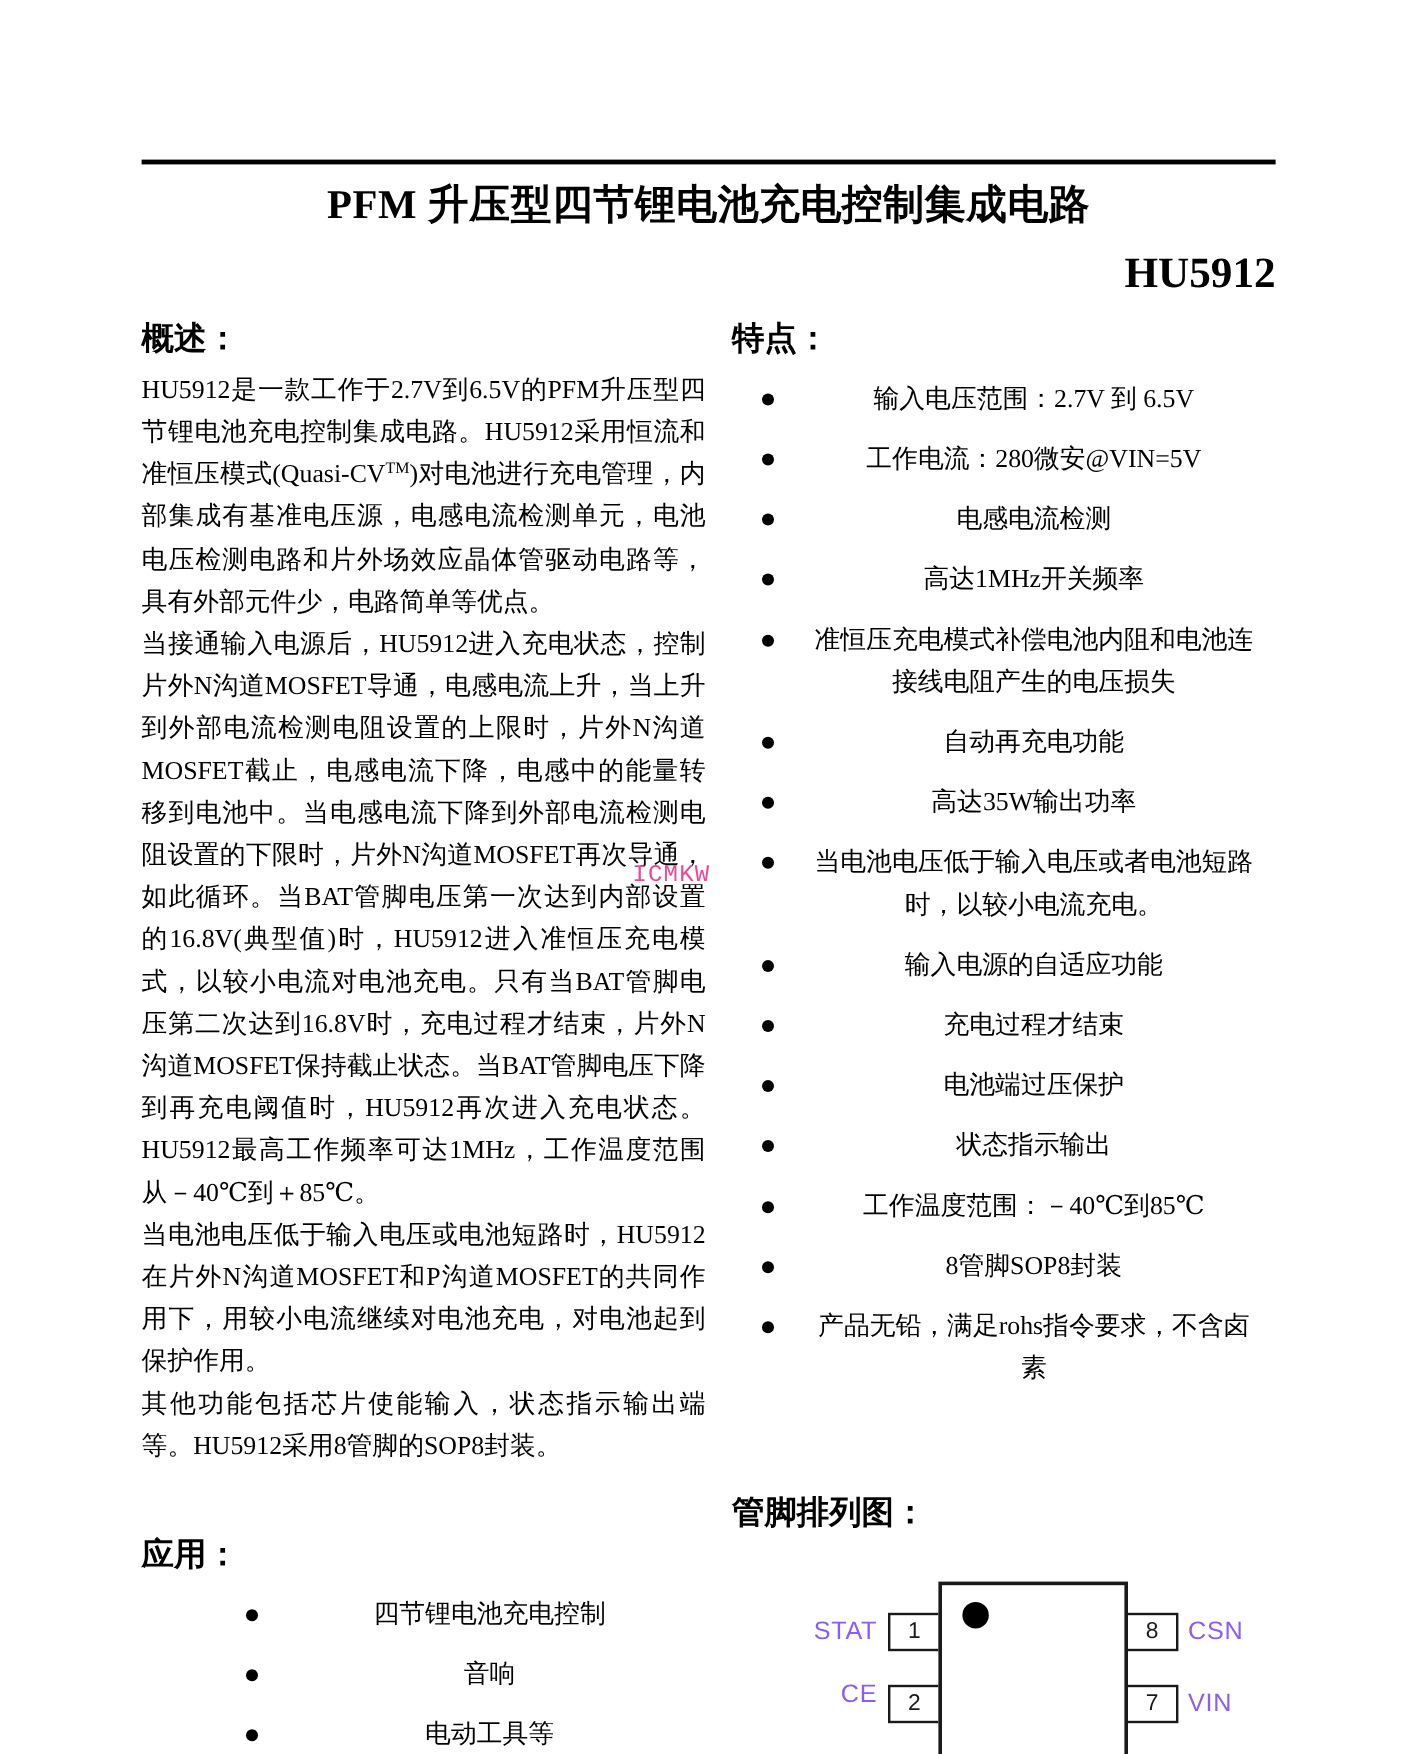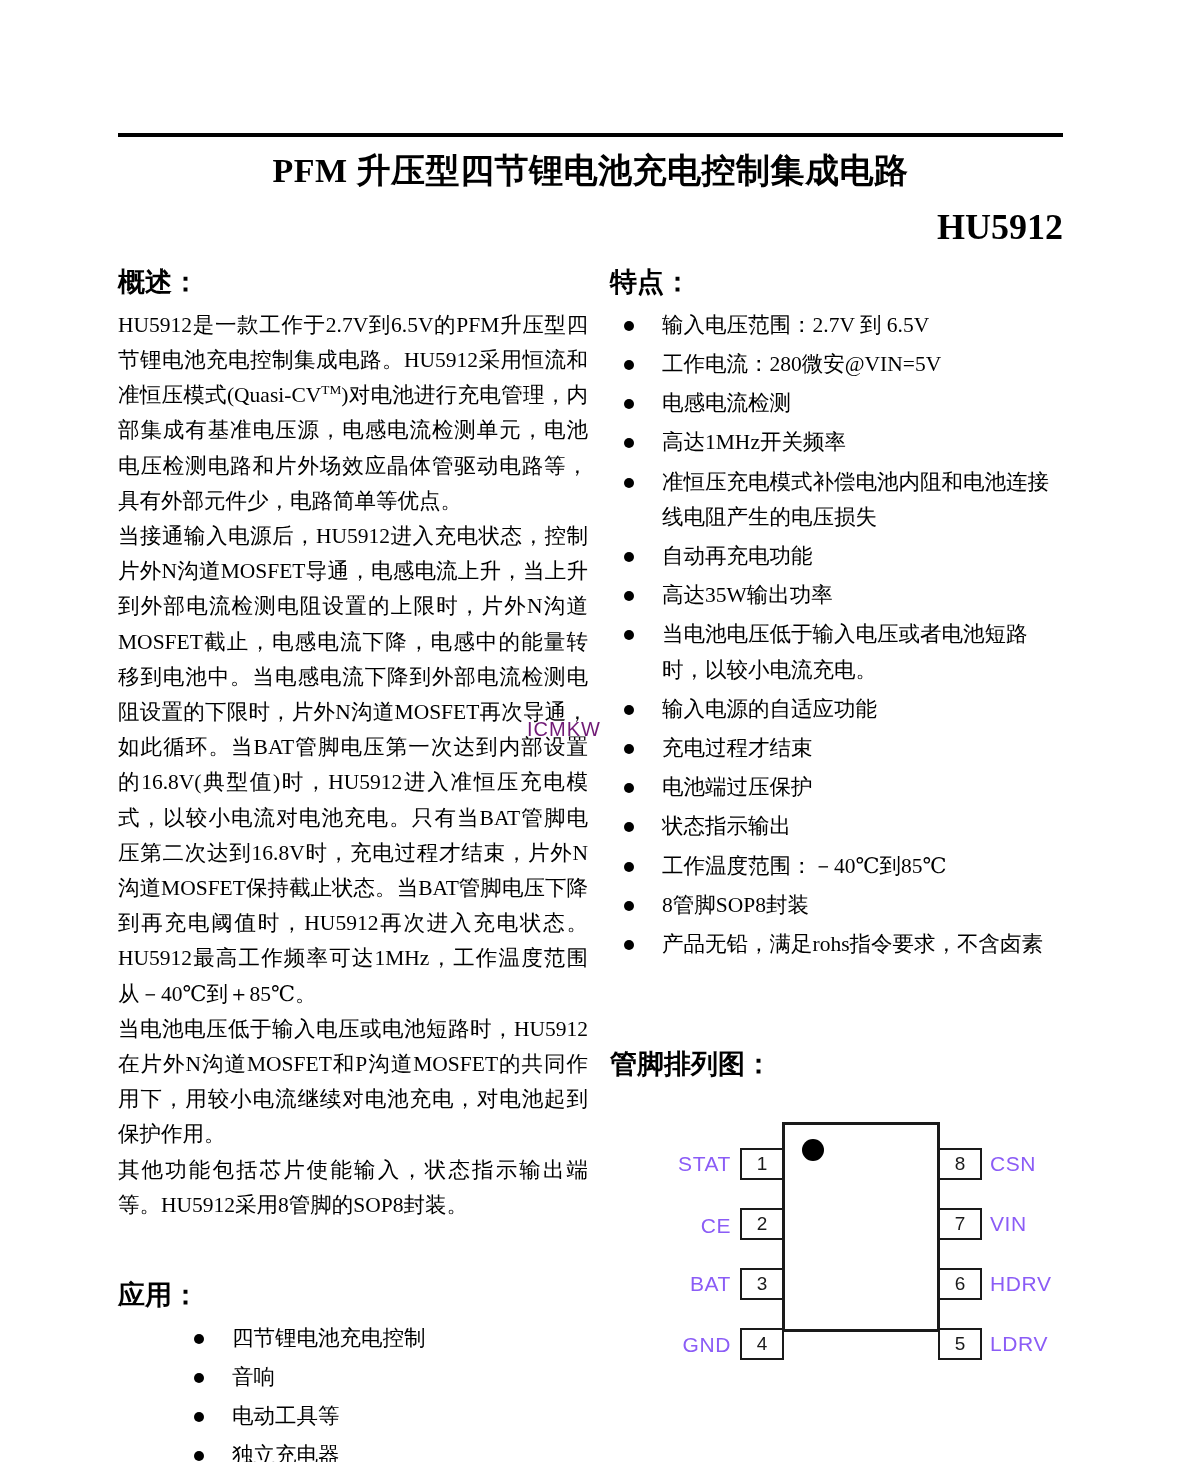--- a/index.html
+++ b/index.html
@@ -97,22 +97,23 @@
   ul.bullets {
     list-style: none;
     margin: 0;
     padding: 0;
   }
   ul.bullets > li {
     position: relative;
     font-size: 21.5px;
     line-height: 35.2px;
     padding-left: 48px;
-    margin: 4px;
-    font-family: "Liberation Serif", "DejaVu Serif", serif;
+    margin: 15px;
+    font-family: "Liberation Serif", "DejaVu Serif", serif;
+    text-align: center;
   }
   ul.bullets > li .dot {
     position: absolute;
     left: 10px;
     top: 13px;
     width: 10px;
     height: 10px;
     background: #000;
     border-radius: 50%;
   }
@@ -201,22 +202,22 @@
     left: 350px;
   }
 
   
   .watermark {
     position: absolute;
     left: 527px;
     top: 718px;
     font-size: 20px;
     letter-spacing: 1px;
-    color: #701a75;
-    font-family: Liberation Sans, sans-serif;
+    color: #ec4899;
+    font-family: Liberation Mono, monospace;
     pointer-events: none;
     user-select: none;
     z-index: 5;
   }
 </style>
 </head>
 <body>
 
 <div class="page">
 
@@ -272,21 +273,21 @@
     <div class="pin-block">
       <h2 class="section-heading">管脚排列图：</h2>
 
       <div class="pin-figure">
         <div class="chip-body"></div>
         <div class="chip-dot"></div>
         <div>
             <div class="pin-box left" style="top: 26px;">1</div>
             <div class="pin-label left" style="top: 26px;">STAT</div>
             <div class="pin-box left" style="top: 86px;">2</div>
-            <div class="pin-label left" style="top: 88px;">CE</div>
+            <div class="pin-label left" style="top: 78px;">CE</div>
             <div class="pin-box left" style="top: 146px;">3</div>
             <div class="pin-label left" style="top: 146px;">BAT</div>
             <div class="pin-box left" style="top: 206px;">4</div>
             <div class="pin-label left" style="top: 207px;">GND</div>
           </div>
         <div>
             <div class="pin-box right" style="top: 26px;">8</div>
             <div class="pin-label right" style="top: 26px;">CSN</div>
             <div class="pin-box right" style="top: 86px;">7</div>
             <div class="pin-label right" style="top: 86px;">VIN</div>

